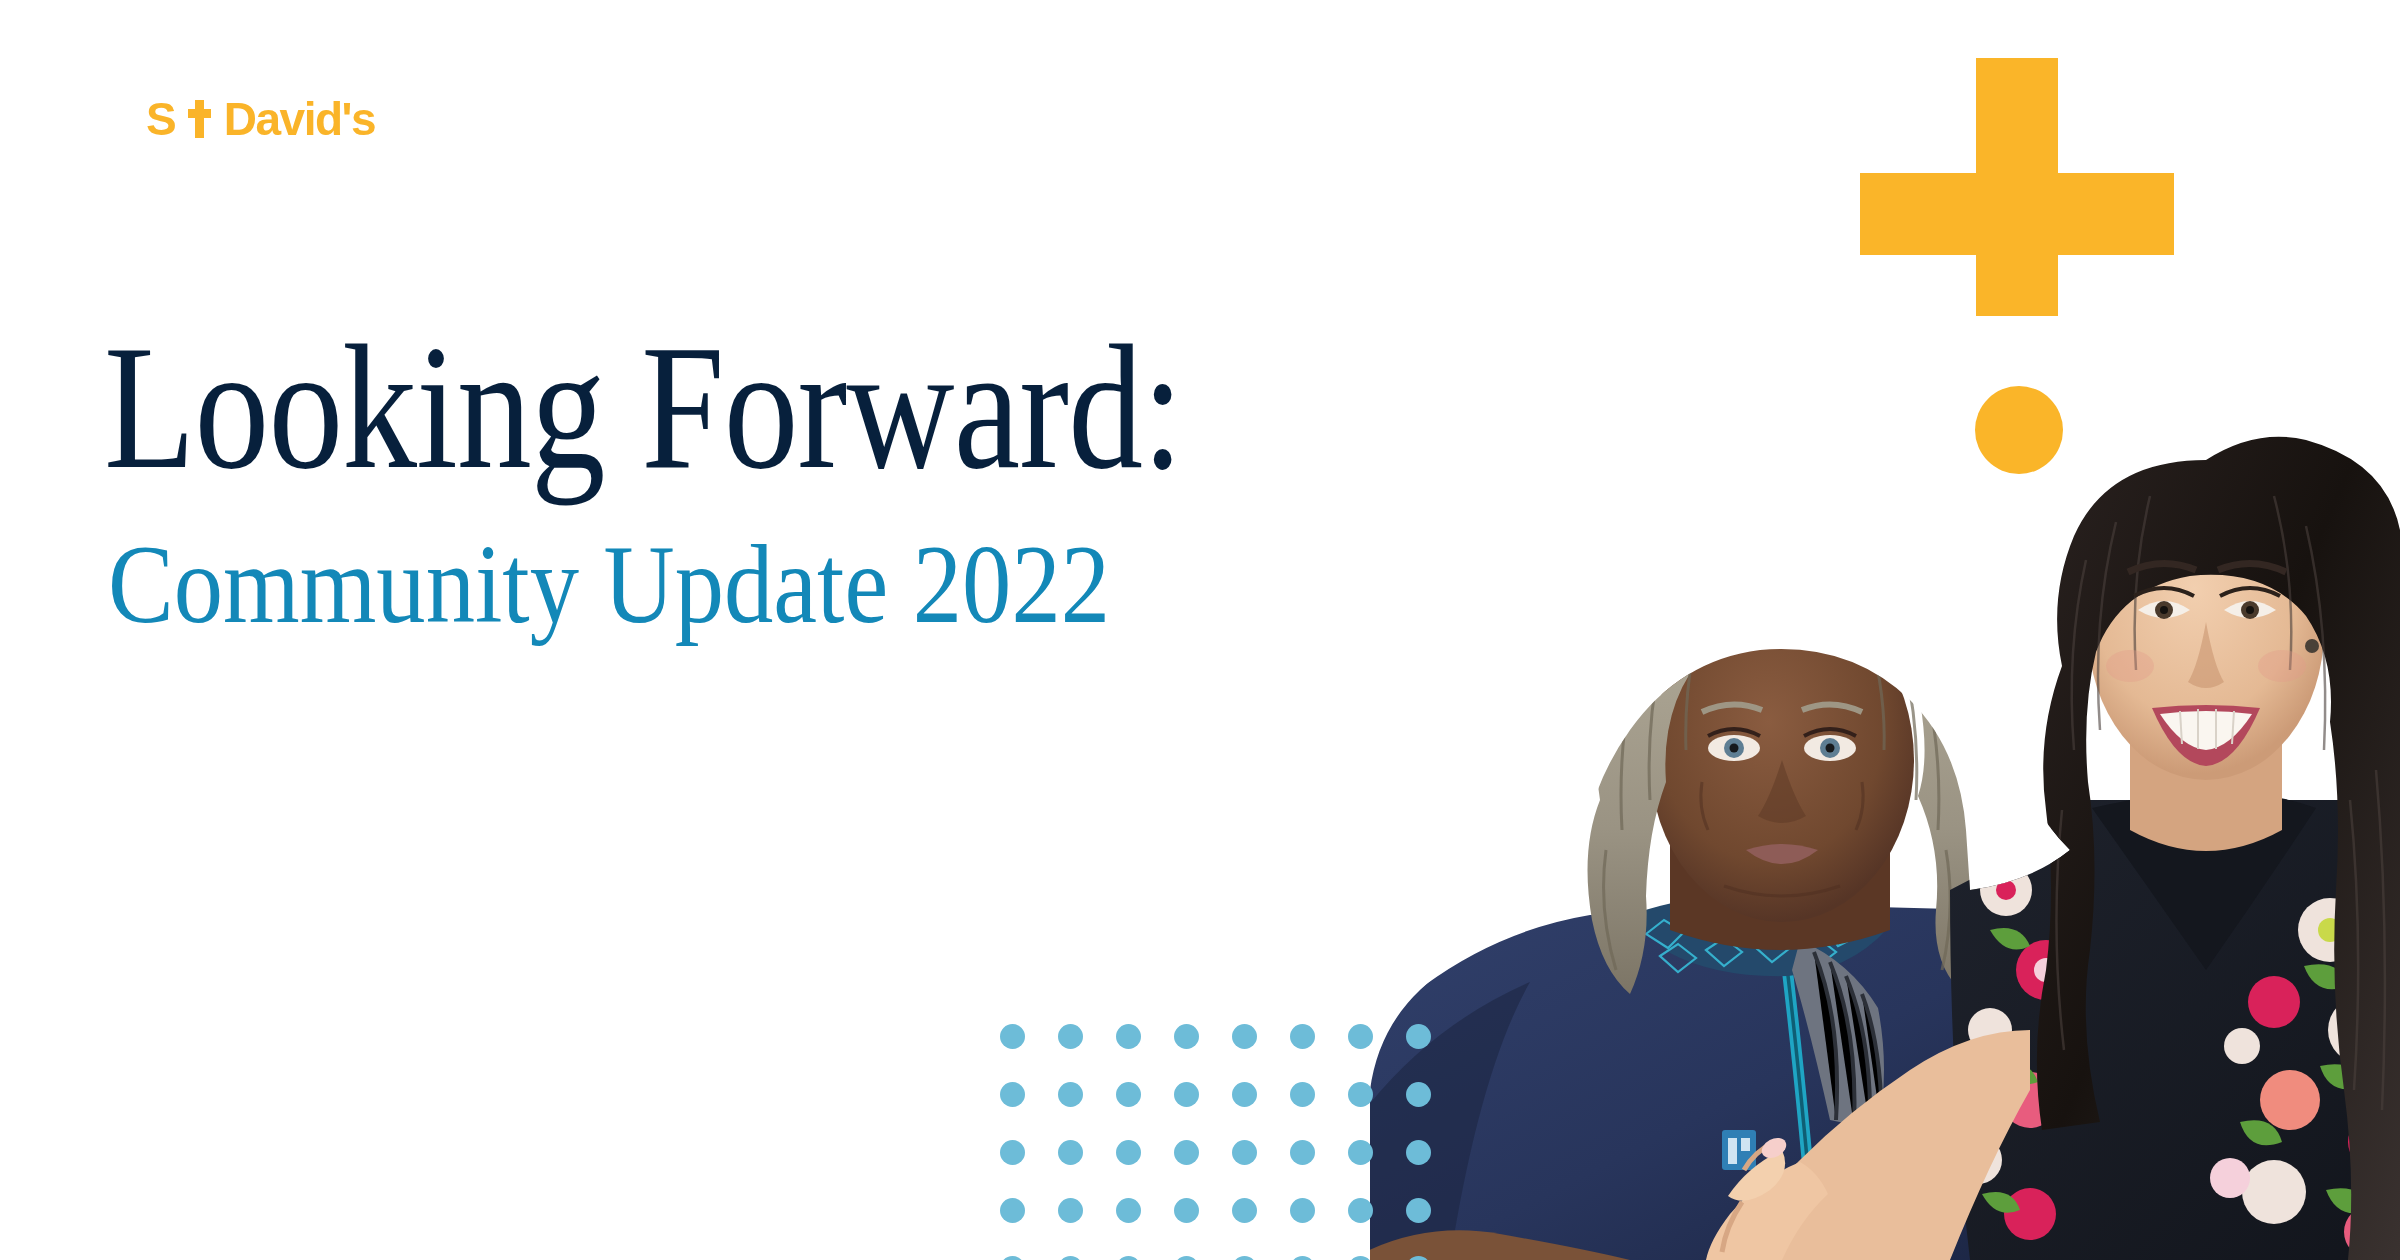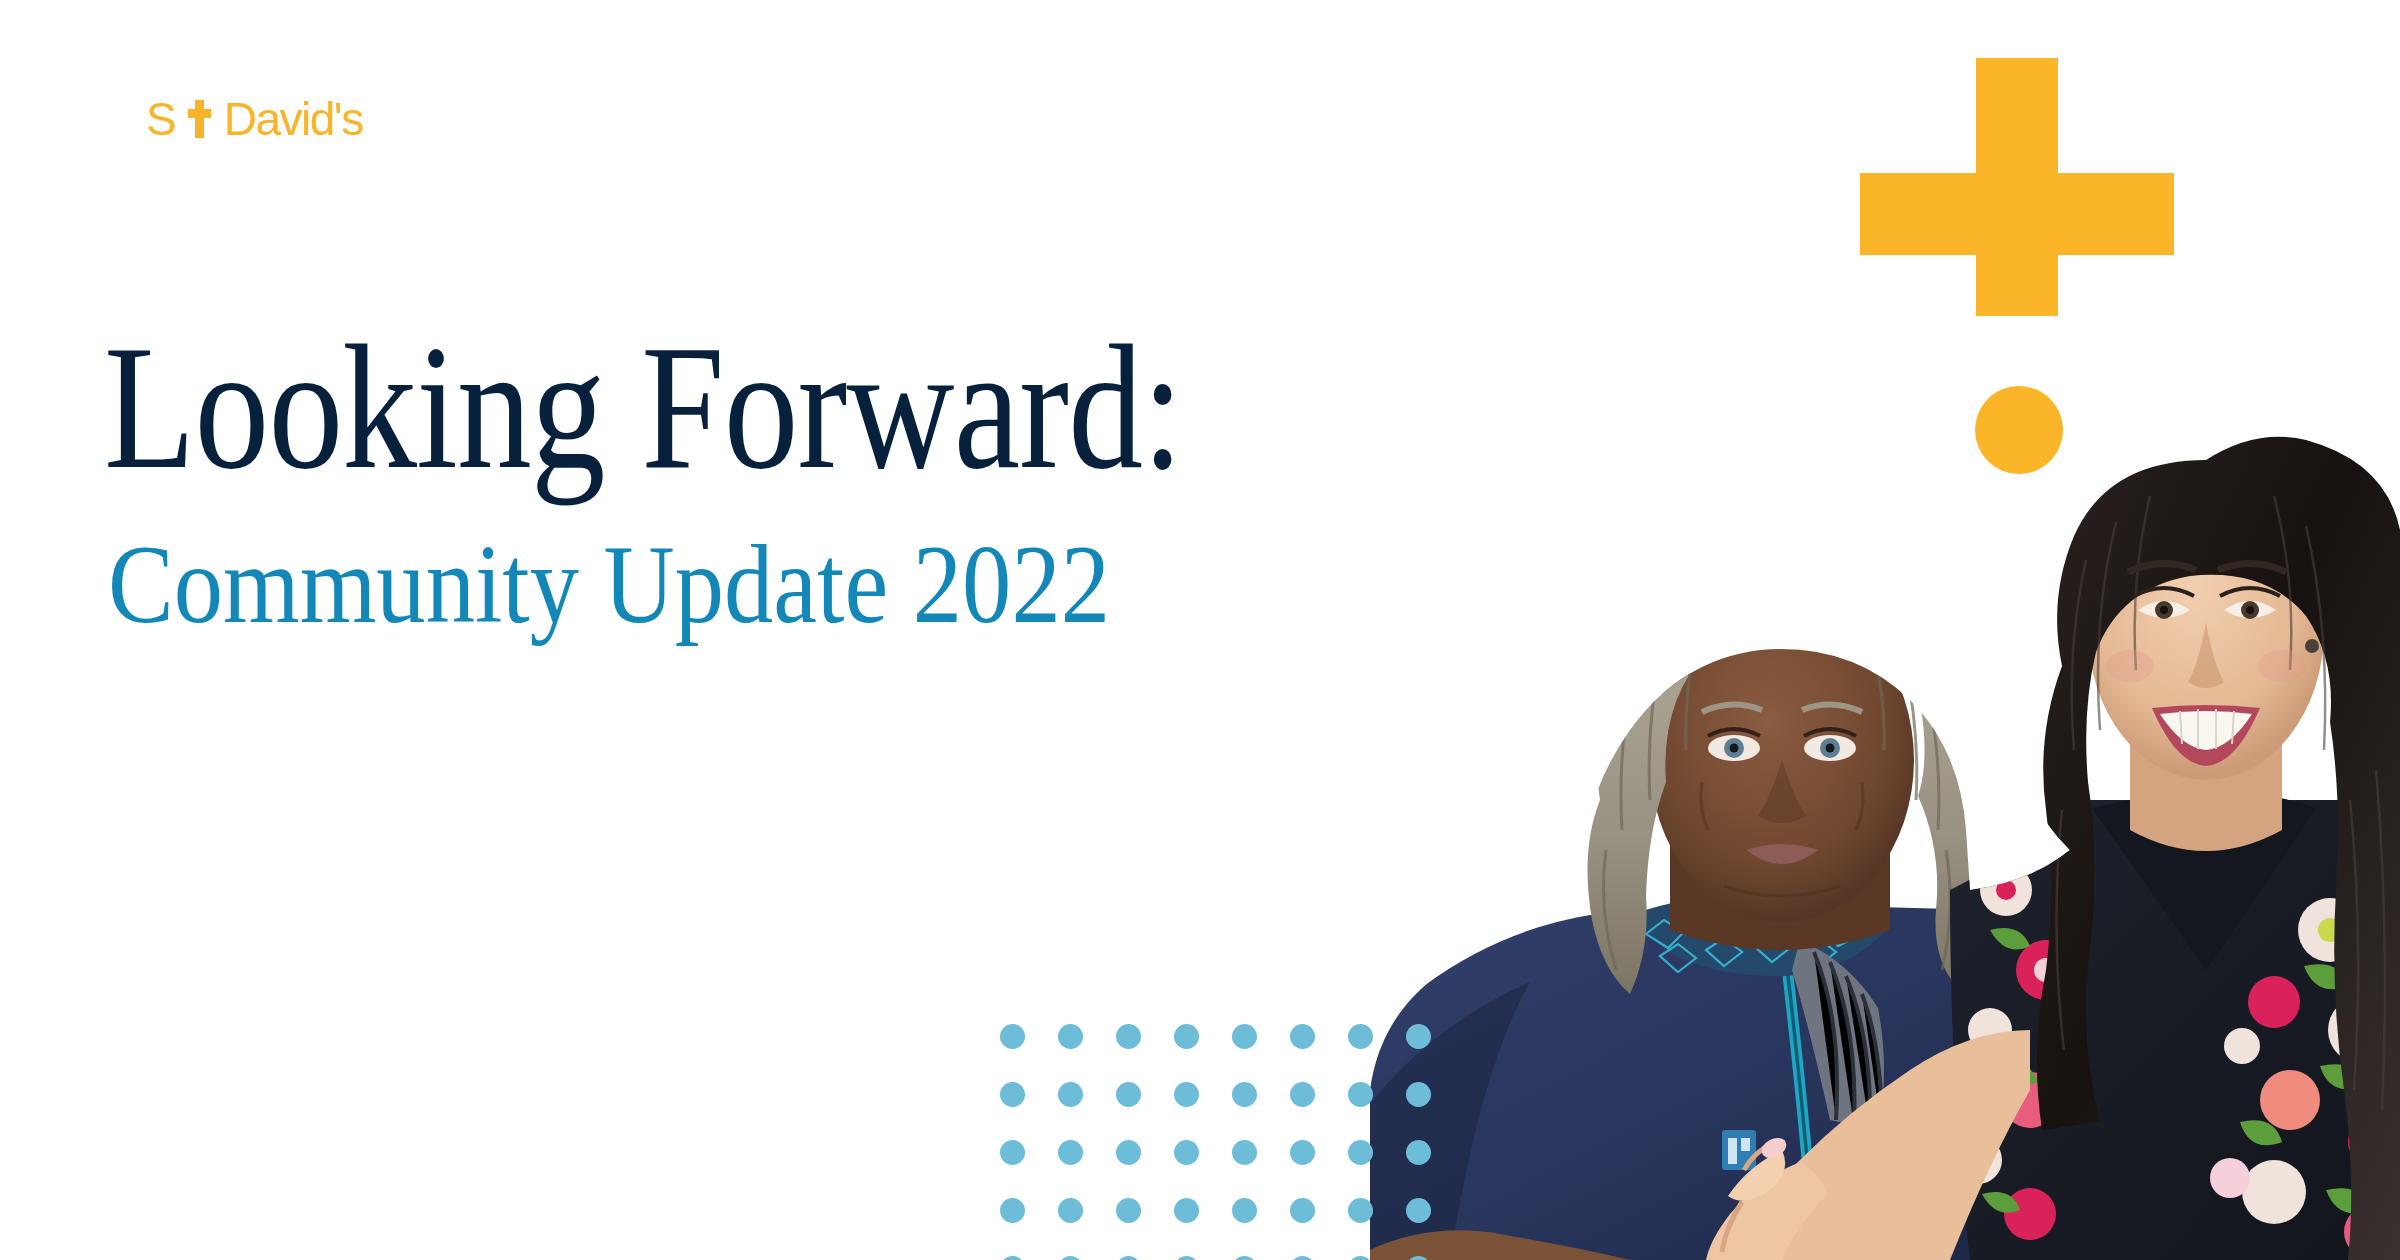--- a/index.html
+++ b/index.html
@@ -61,21 +61,21 @@
     left: 98px;
     top: 96px;
     width: 400px;
     height: 100px;
   }
   .logo-top {
     position: absolute;
     left: 48px;
     top: 0;
     font-family: "Liberation Sans", sans-serif;
-    font-weight: normal;
+    font-weight: bold;
     font-size: 46px;
     line-height: 46px;
     letter-spacing: -1.5px;
     color: #FAB429;
     white-space: nowrap;
   }
   .logo-top .cross-t {
     position: relative;
     display: inline-block;
     width: 26px;

